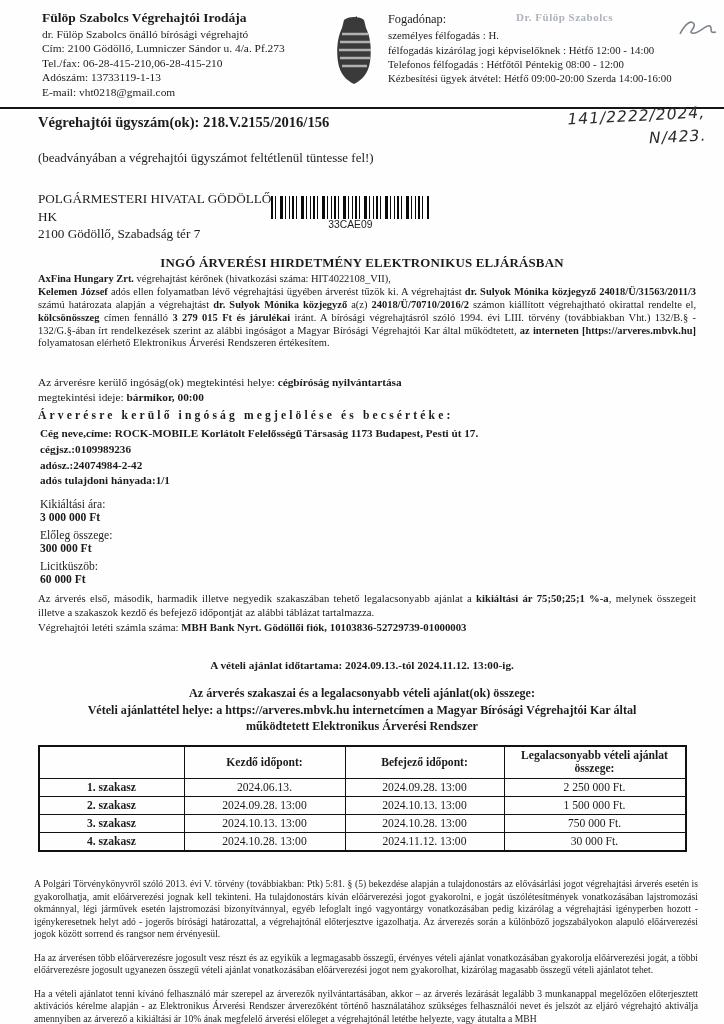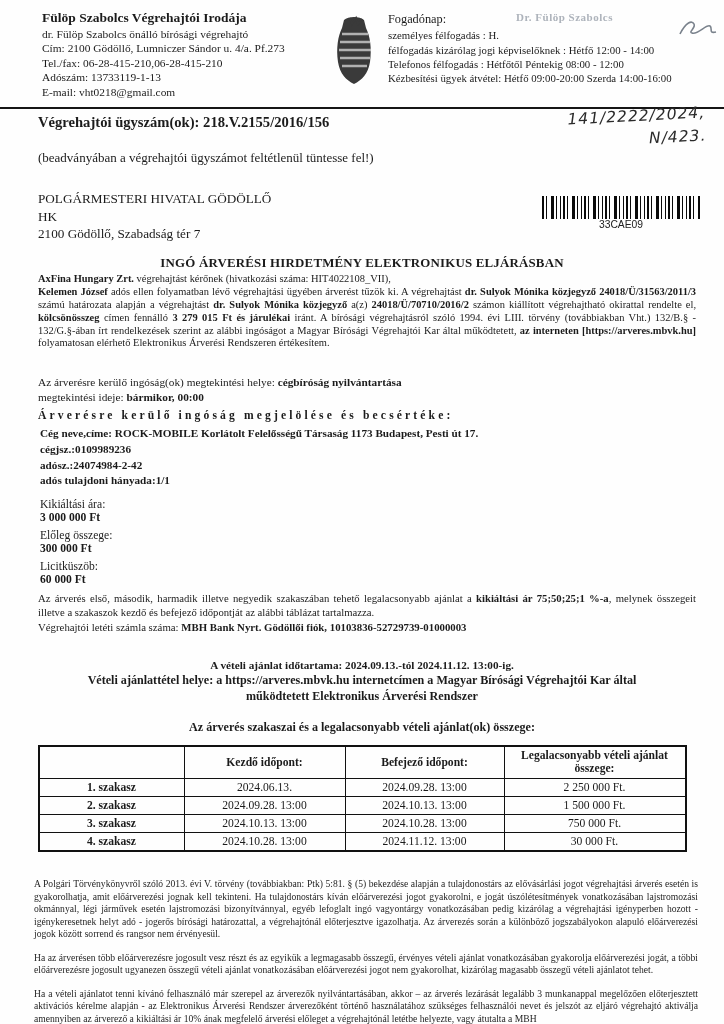--- a/index.html
+++ b/index.html
@@ -26,21 +26,21 @@
   
   .case{padding:5px 8px 0 38px;position:relative;}
   .case-number{font-weight:bold;font-size:14.6px;}
   .case-note{font-size:13px;margin-top:19px;}
   .handwritten{
     position:absolute;right:18px;top:-4px;transform:rotate(-3deg);
     font-family:"DejaVu Sans",sans-serif;font-style:italic;font-size:15.5px;color:#2a2a2a;
     text-align:right;line-height:1.5;letter-spacing:1px;
   }
   
-  .addr-row{display:flex;justify-content:space-between;padding:24px 24px 0 38px;}
+  .addr-row{display:flex;padding:24px 24px 0 38px;}
   .addr{font-size:13.2px;line-height:1.32;}
   .barcode-box{width:158px;text-align:center;margin-top:6px;}
   .barcode{
     height:23px;
     background:
       repeating-linear-gradient(90deg,#0a0a0a 0 2px,transparent 2px 4px,#0a0a0a 4px 5px,transparent 5px 9px,#0a0a0a 9px 12px,transparent 12px 14px,#0a0a0a 14px 15px,transparent 15px 18px,#0a0a0a 18px 19px,transparent 19px 21px);
   }
   .barcode-label{font-family:"Liberation Sans",sans-serif;font-size:10.3px;margin-top:0px;color:#222;}
   
   .doc-title{text-align:center;font-weight:bold;font-size:12.9px;margin-top:13px;letter-spacing:.2px;}
@@ -176,22 +176,22 @@
 
   <div class="stages-note">
     <span>Az árverés első, második, harmadik illetve negyedik szakaszában tehető legalacsonyabb ajánlat a </span><span class="b">kikiáltási ár 75;50;25;1 %-a</span><span>, melynek összegeit illetve a szakaszok kezdő és befejező időpontját az alábbi táblázat tartalmazza.</span>
   </div>
 
   <div class="account-line">
     <span>Végrehajtói letéti számla száma: </span><span class="b">MBH Bank Nyrt. Gödöllői fiók, 10103836-52729739-01000003</span>
   </div>
 
   <div class="center-line offer-period">A vételi ajánlat időtartama: 2024.09.13.-tól 2024.11.12. 13:00-ig.</div>
+  <div class="center-line table-heading">Az árverés szakaszai és a legalacsonyabb vételi ajánlat(ok) összege:</div>
   <div class="center-line offer-place">Vételi ajánlattétel helye: a https://arveres.mbvk.hu internetcímen a Magyar Bírósági Végrehajtói Kar által működtetett Elektronikus Árverési Rendszer</div>
-  <div class="center-line table-heading">Az árverés szakaszai és a legalacsonyabb vételi ajánlat(ok) összege:</div>
 
   <table class="auction">
     <thead>
       <tr>
         <th class="col-stage"></th>
         <th class="col-start">Kezdő időpont:</th>
         <th class="col-end">Befejező időpont:</th>
         <th class="col-min">Legalacsonyabb vételi ajánlat összege:</th>
       </tr>
     </thead>

